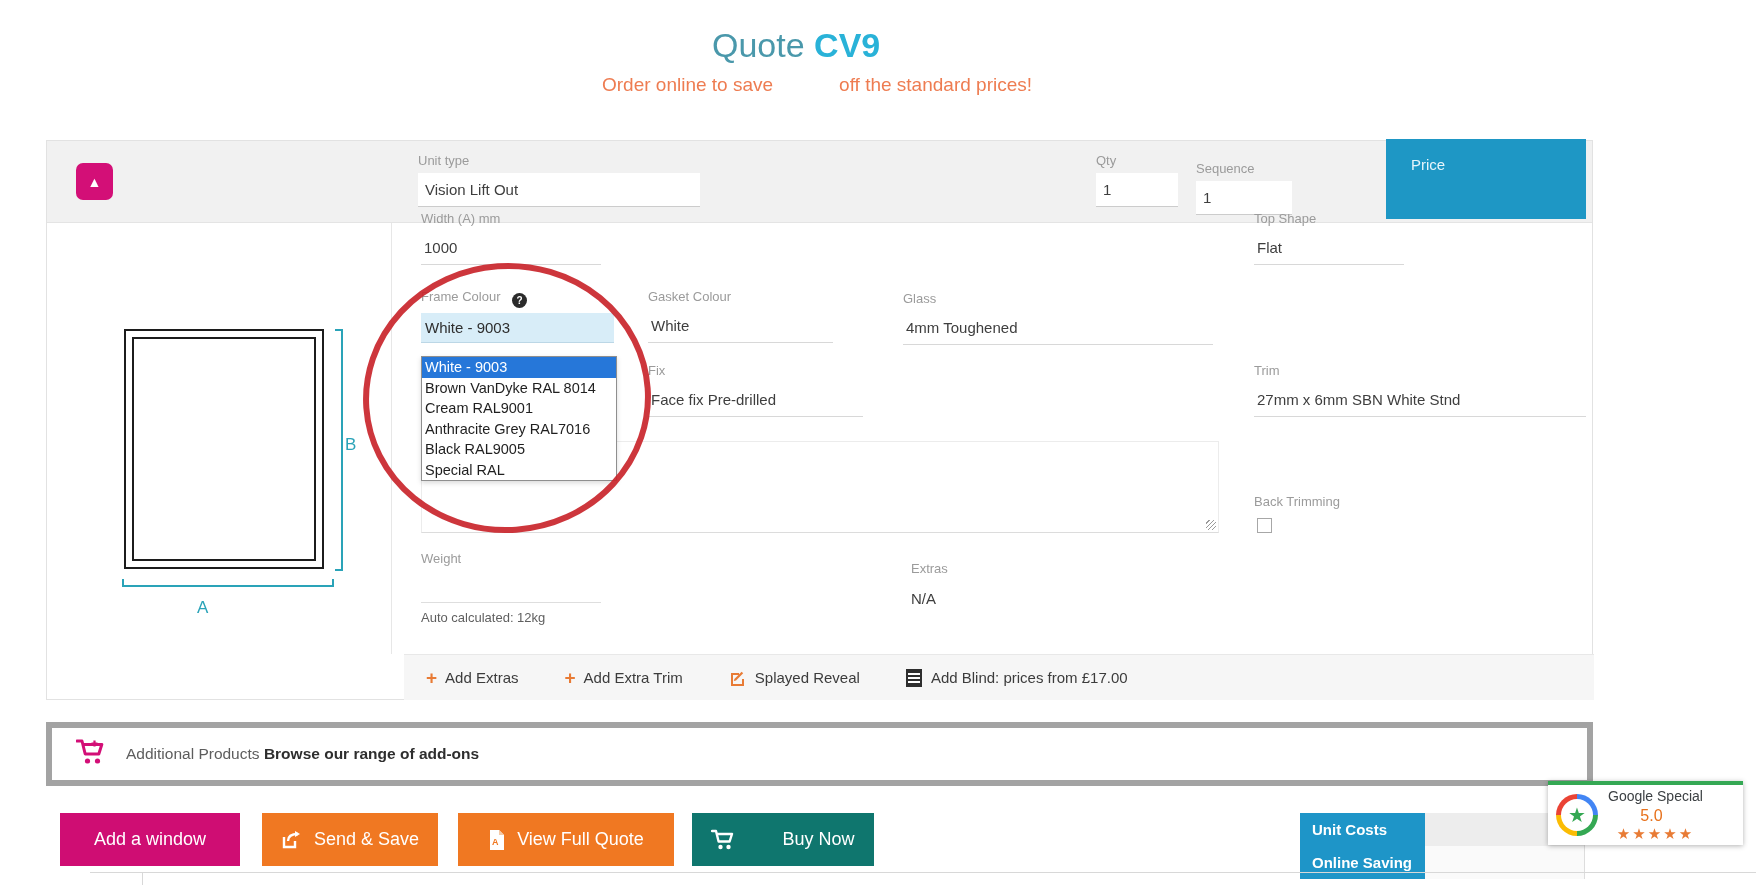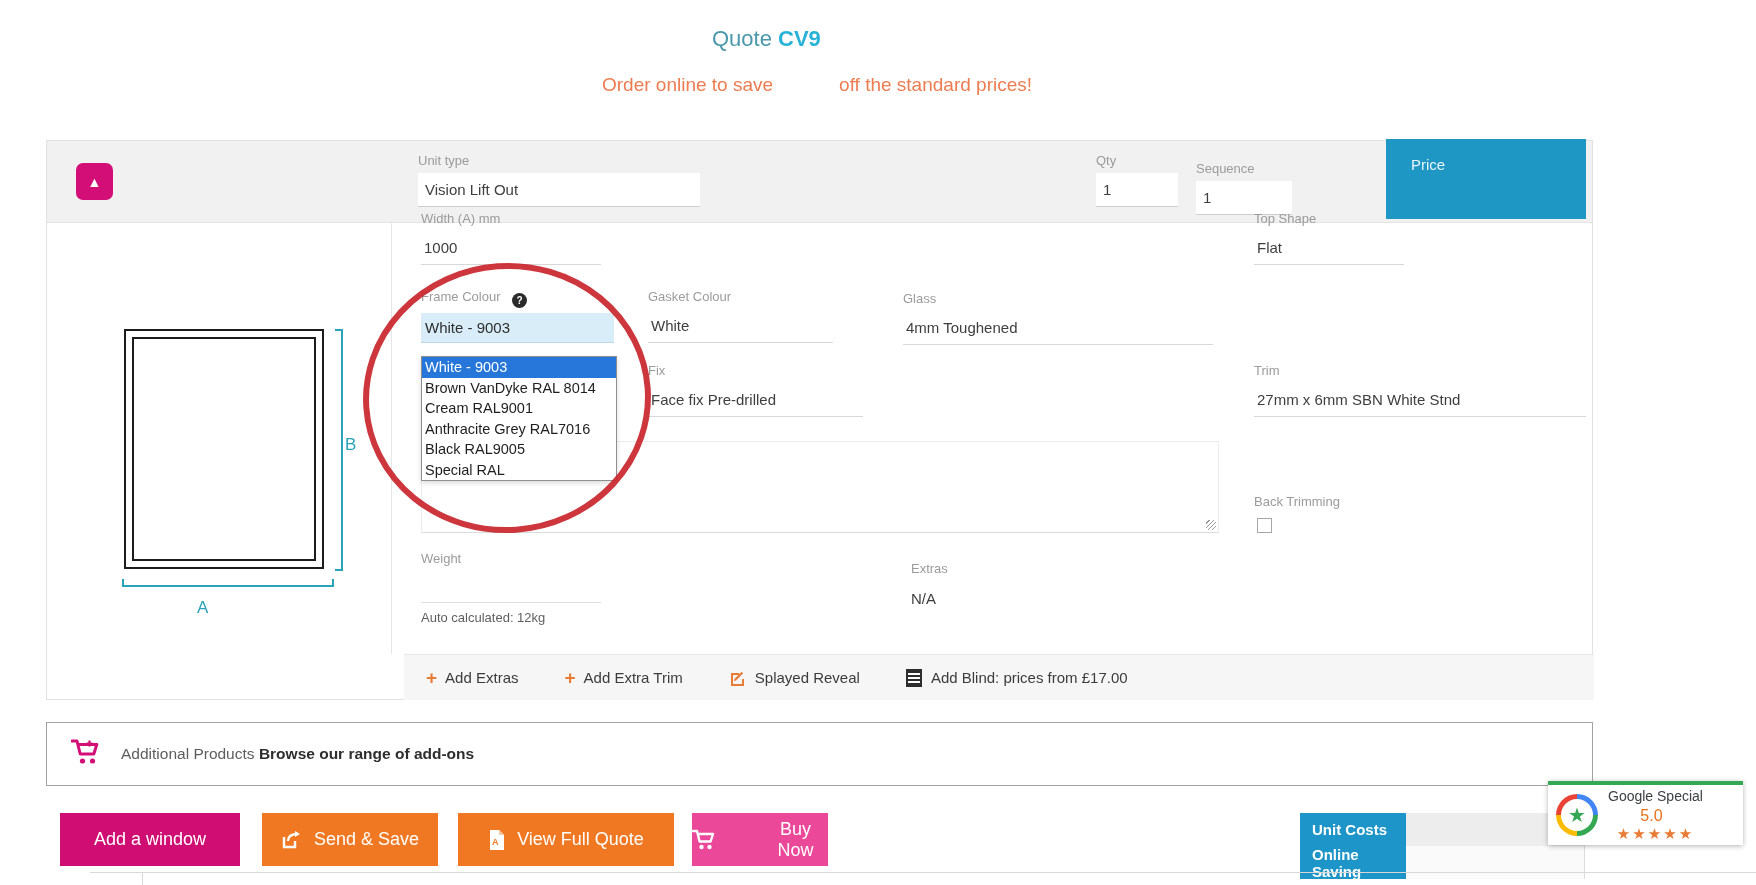--- a/index.html
+++ b/index.html
@@ -1,20 +1,20 @@
 <!DOCTYPE html>
 <html><head>
 <meta charset="utf-8">
 <style>
   * { box-sizing: border-box; margin: 0; padding: 0; }
   body { background:#fff; font-family:"Liberation Sans","DejaVu Sans",sans-serif; }
   .page { position:relative; width:1756px; height:885px; background:#fff; overflow:hidden; }
 
   
-  .quote-title { position:absolute; left:712px; top:26px; font-size:22px; color:#4a98ab; }
+  .quote-title { position:absolute; left:712px; top:26px; font-size:34px; color:#4a98ab; }
   .quote-title b { color:#29b2d8; font-weight:bold; }
   .promo { position:absolute; left:602px; top:74px; font-size:19px; color:#ee7c51; display:flex; }
   .promo .gap { display:inline-block; width:66px; }
 
   
   .card { position:absolute; left:46px; top:140px; width:1547px; height:560px; background:#fff; border:1px solid #e2e2e2; }
   .card-head { position:absolute; left:0; top:0; width:100%; height:82px; background:#f1f1f1; border-bottom:1px solid #e4e4e4; }
   .collapse-btn { position:absolute; left:29px; top:22px; width:37px; height:37px; background:#d30f77; border:none; border-radius:7px; color:#fff; font-size:14px; cursor:pointer; display:flex; align-items:center; justify-content:center; }
   .fgroup { position:absolute; }
   .lbl { font-size:13px; color:#9b9b9b; margin-bottom:5px; display:block; }
@@ -67,36 +67,36 @@
   .checkbox { position:absolute; left:1210px; top:377px; width:15px; height:15px; border:1px solid #a7a7a7; background:#fff; cursor:pointer; }
 
   
   .action-strip { position:absolute; left:357px; top:513px; width:1190px; height:46px; background:#f6f6f6; border-top:1px solid #e8e8e8; display:flex; align-items:center; padding-left:22px; }
   .action { display:flex; align-items:center; font-size:15px; color:#3c3c3c; cursor:pointer; margin-right:46px; }
   .action .plus { color:#e87b35; font-size:19px; font-weight:bold; margin-right:8px; line-height:1; }
   .action .aicon { margin-right:9px; display:inline-flex; }
   .blind-glyph { width:16px; height:18px; border:2px solid #2e2e2e; background:repeating-linear-gradient(#2e2e2e 0 2px, #fff 2px 4px); }
 
   
-  .addl-bar { position:absolute; left:46px; top:722px; width:1547px; height:64px; border:1px solid #a3a3a3; background:#fff; display:flex; align-items:center; padding-left:24px; }
+  .addl-bar { position:absolute; left:46px; top:722px; width:1547px; height:64px; border:6px solid #a3a3a3; background:#fff; display:flex; align-items:center; padding-left:24px; }
   .addl-text { margin-left:20px; font-size:15.5px; color:#5d5d5d; }
   .addl-text b { color:#2e2e2e; }
 
   
   .btn { position:absolute; top:813px; height:53px; border:none; color:#fff; font-size:18px; display:flex; align-items:center; justify-content:center; cursor:pointer; font-family:inherit; }
   .btn .bicon { margin-right:11px; display:inline-flex; }
   .btn-add { left:60px; width:180px; background:#cf0d73; }
   .btn-send { left:262px; width:176px; background:#f07822; }
   .btn-view { left:458px; width:216px; background:#f07822; }
-  .btn-buy { left:692px; width:136px; background:#ec4899;gap:36px; }
+  .btn-buy { left:692px; width:182px; background:#0f766e;gap:36px; }
 
   
   .costs { position:absolute; left:1300px; top:813px; width:285px; }
   .costs .row { display:flex; height:33px; }
-  .costs .cell-label { width:106px; background:#1e95c8; color:#fff; font-size:15px; font-weight:bold; display:flex; align-items:center; padding-left:12px; }
+  .costs .cell-label { width:125px; background:#1e95c8; color:#fff; font-size:15px; font-weight:bold; display:flex; align-items:center; padding-left:12px; }
   .costs .cell-val { flex:1; border-right:1px solid #ddd; }
   .costs .row:nth-child(1) .cell-val { background:#ededed; }
   .costs .row:nth-child(2) .cell-val { background:#fafafa; }
 
   
   .grating { position:absolute; left:1548px; top:781px; width:195px; height:64px; background:#fff; border-top:4px solid #35a854; box-shadow:0 1px 5px rgba(0,0,0,.3); display:flex; align-items:center; padding-left:8px; }
   .gbadge { width:42px; height:42px; border-radius:50%; background:conic-gradient(#4285f4 0 25%, #34a853 25% 50%, #fbbc04 50% 75%, #ea4335 75% 100%); display:flex; align-items:center; justify-content:center; }
   .gbadge-inner { width:32px; height:32px; border-radius:50%; background:#fff; display:flex; align-items:center; justify-content:center; color:#34a853; font-size:20px; }
   .gtext { margin-left:10px; }
   .gtitle { font-size:14px; color:#3c4043; margin-bottom:3px; }

